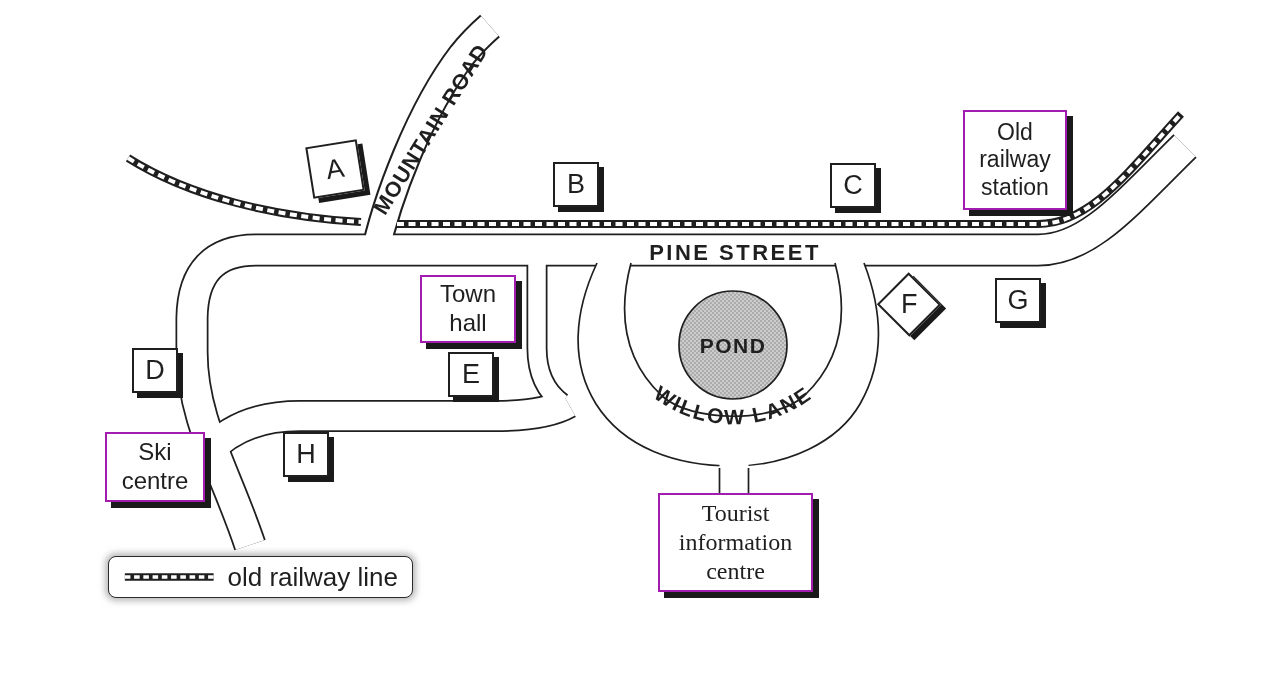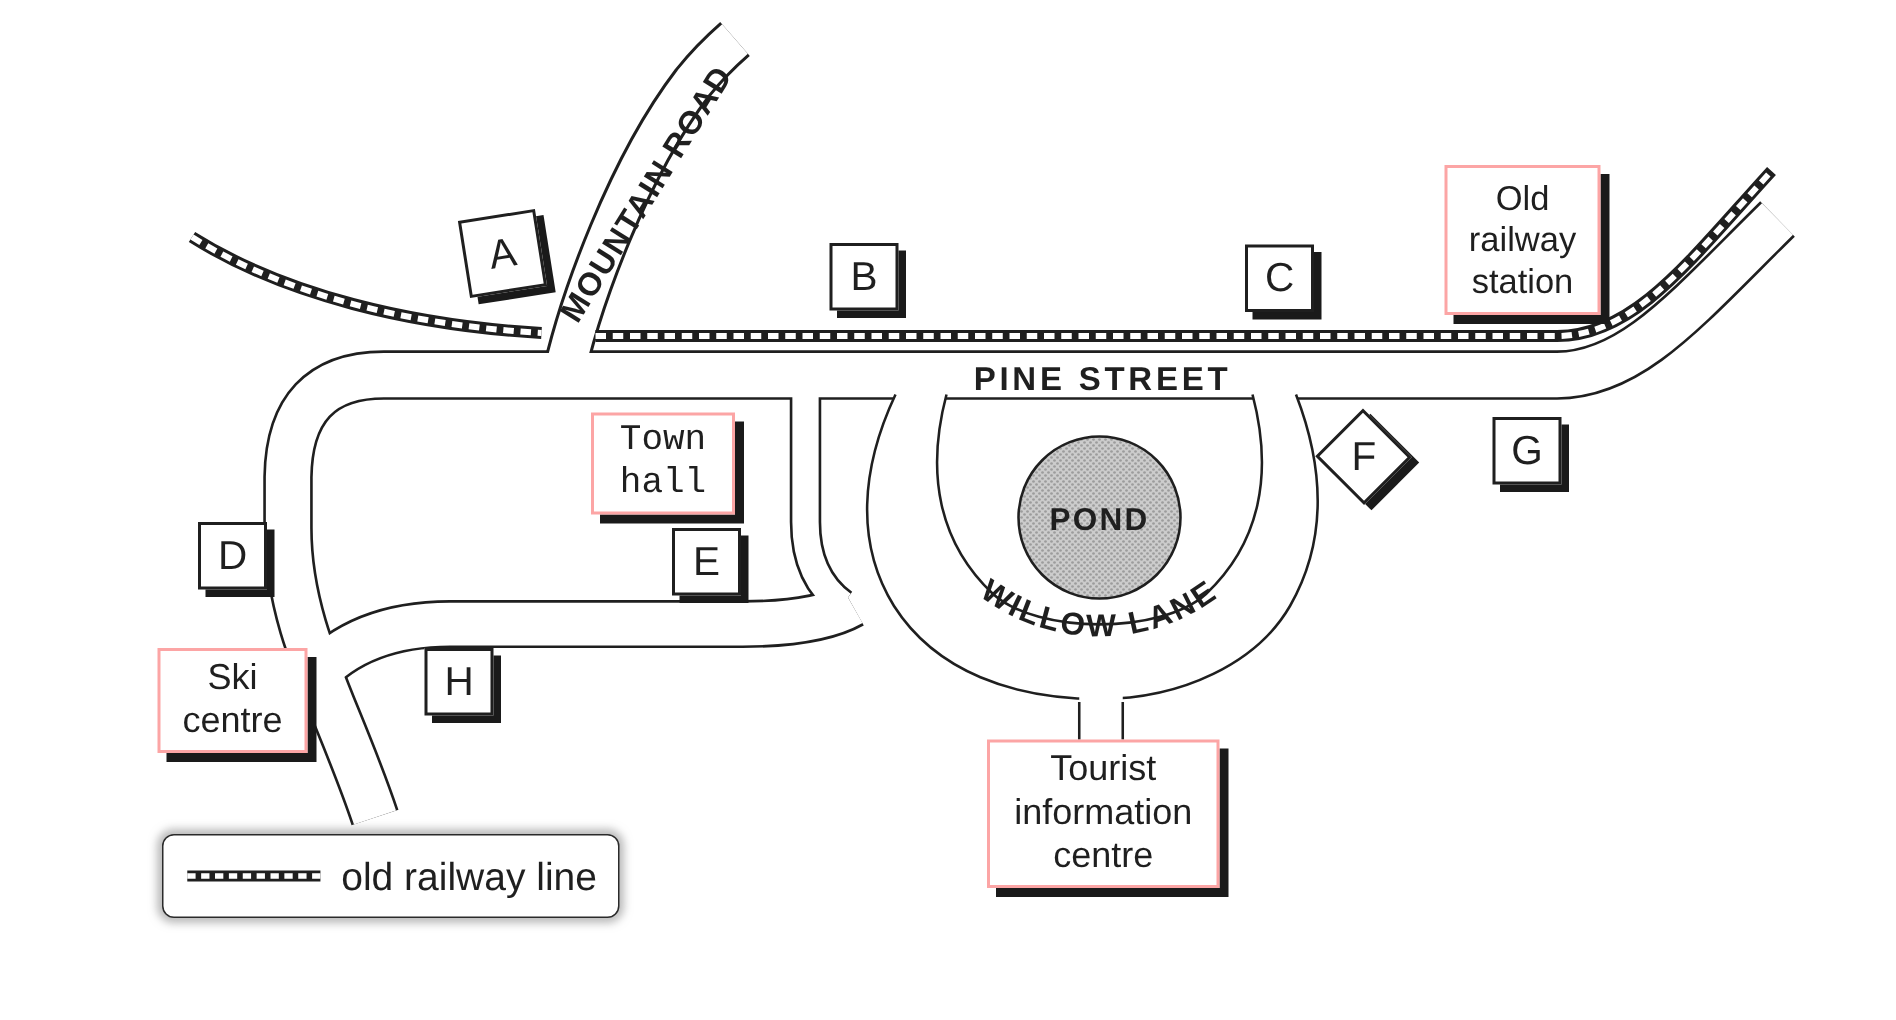--- a/index.html
+++ b/index.html
@@ -21,33 +21,33 @@
   .marker-c { left:830px; top:163px; }
   .marker-d { left:132px; top:348px; }
   .marker-e { left:448px; top:352px; }
   .marker-f { left:886px; top:282px; transform:rotate(45deg); box-shadow:6px -1px 0 #1a1a1a; }
   .marker-f .unrot { transform:rotate(-45deg); }
   .marker-g { left:995px; top:278px; }
   .marker-h { left:283px; top:432px; }
 
   
   .place {
-    position:absolute; background:#fff; border:2px solid #fca5a5;
+    position:absolute; background:#fff; border:2px solid #a21caf;
     box-shadow:6px 6px 0 #1a1a1a; box-sizing:border-box;
     display:flex; align-items:center; justify-content:center; text-align:center;
     font-size:24px; line-height:1.2; padding:4px 6px;
   }
-  .place-town-hall   { left:394px; top:275px; width:96px;  height:68px;font-family:Liberation Mono, monospace; }
+  .place-town-hall   { left:420px; top:275px; width:96px;  height:68px; }
   .place-station     { left:963px; top:110px; width:104px; height:100px; font-size:23px; }
   .place-ski         { left:105px; top:432px; width:100px; height:70px; }
-  .place-tourist     { left:658px; top:493px; width:155px; height:99px; }
+  .place-tourist     { left:658px; top:493px; width:155px; height:99px;font-family:Liberation Serif, serif; }
 
   
   .legend {
-    position:absolute; left:108px; top:556px; width:305px; height:56px;
+    position:absolute; left:108px; top:556px; width:305px; height:42px;
     background:#fff; border:1.5px solid #2a2a2a; border-radius:8px;
     box-shadow:0 0 6px 3px rgba(130,130,130,0.55);
     display:flex; align-items:center; justify-content:flex-start;
     gap:12px; padding:12px 14px; box-sizing:border-box;
   }
   .legend-label { font-size:26px; white-space:nowrap; }
 </style>
 </head>
 <body>
 

